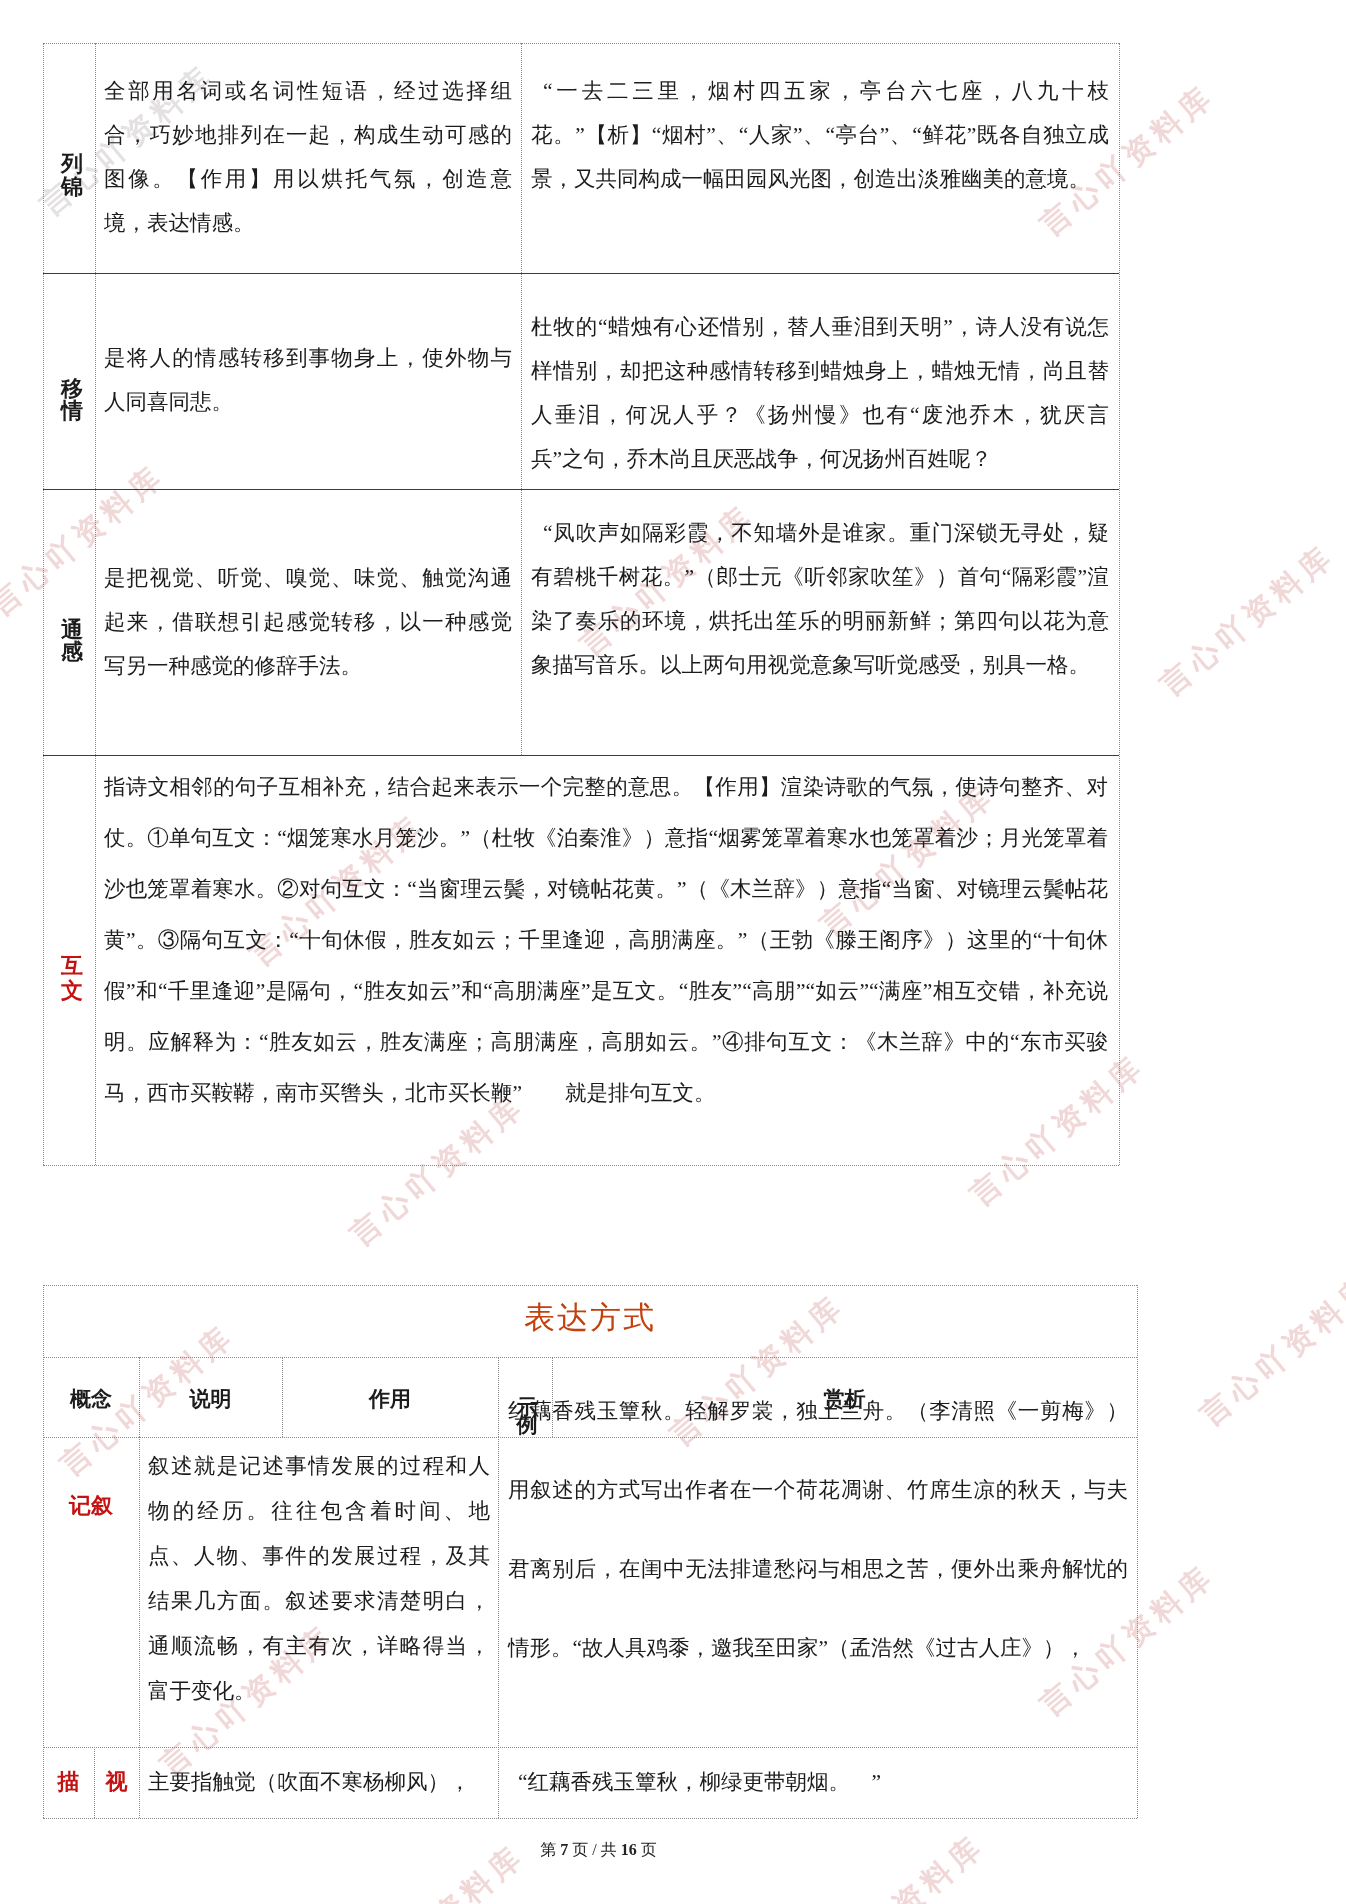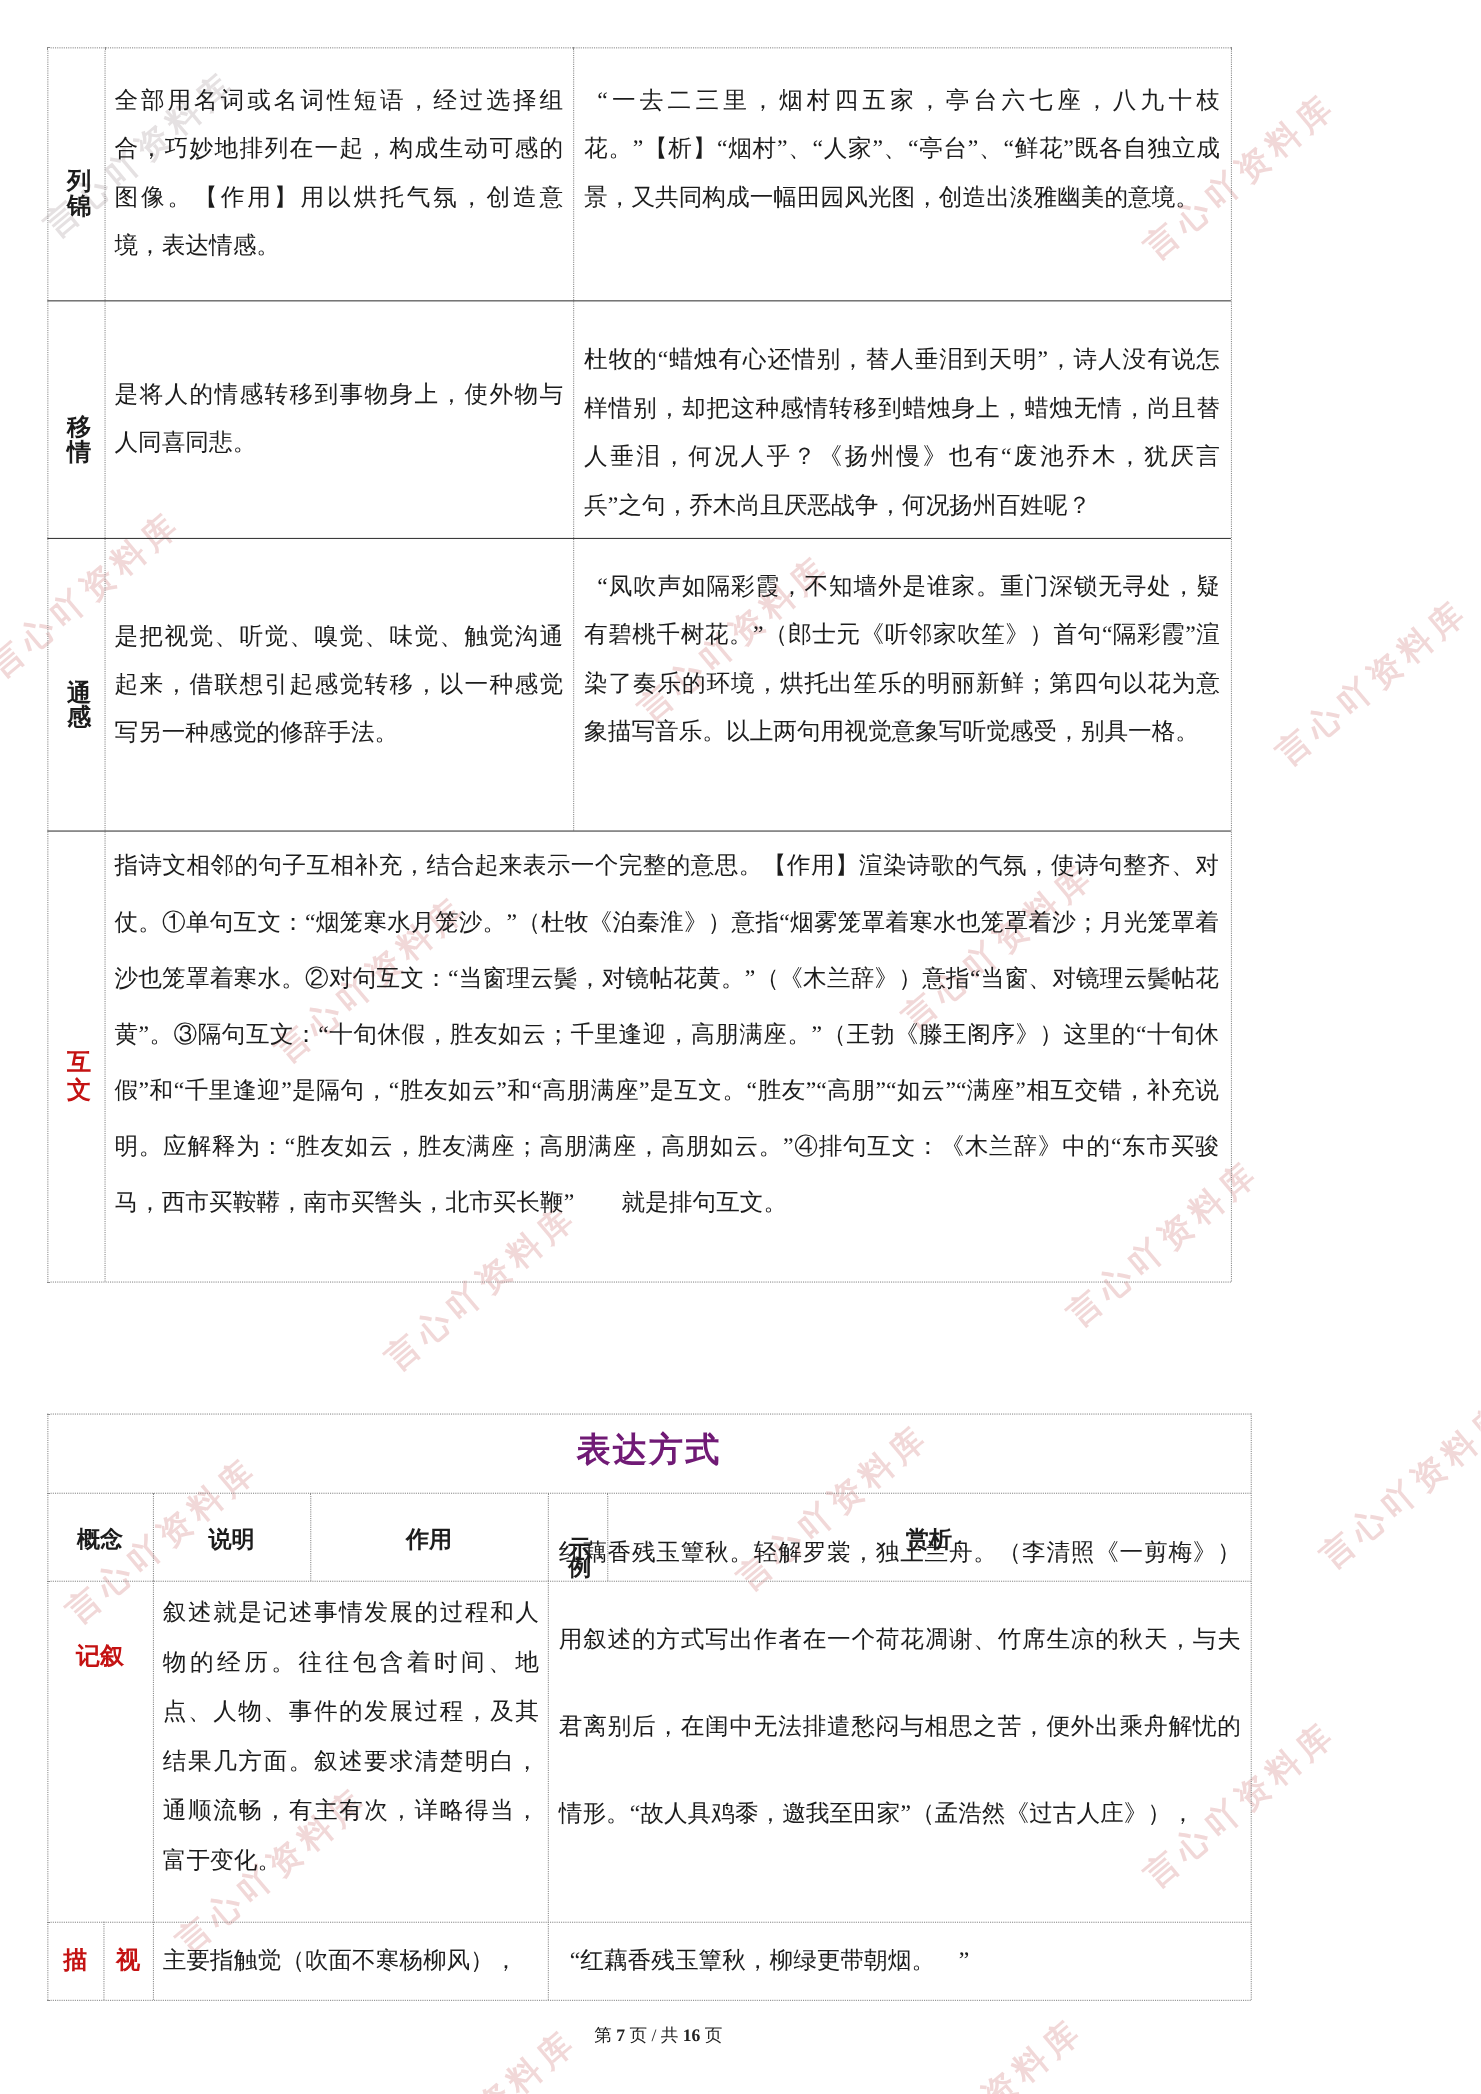--- a/index.html
+++ b/index.html
@@ -29,21 +29,21 @@
   .vlabel{
     position:absolute;z-index:1;box-sizing:border-box;
     writing-mode:vertical-lr;text-orientation:upright;
     font-size:22px;font-weight:bold;letter-spacing:22px;
     text-align:center;padding-left:14px;
   }
   .red{color:#c41212;}
   .indent{text-indent:12px;}
   .t2-title{
     position:absolute;z-index:1;text-align:center;
-    font-size:31px;font-weight:bold;color:#701a75;letter-spacing:2px;
+    font-size:31px;font-weight:normal;color:#c2410c;letter-spacing:2px;
   }
   .t2-head{
     position:absolute;z-index:1;box-sizing:border-box;text-align:center;
     font-size:21px;font-weight:bold;color:#1c1c1c;
   }
   .concept-cell{
     position:absolute;z-index:1;text-align:center;
     font-size:22px;font-weight:bold;color:#c41212;
   }
   .footer{

